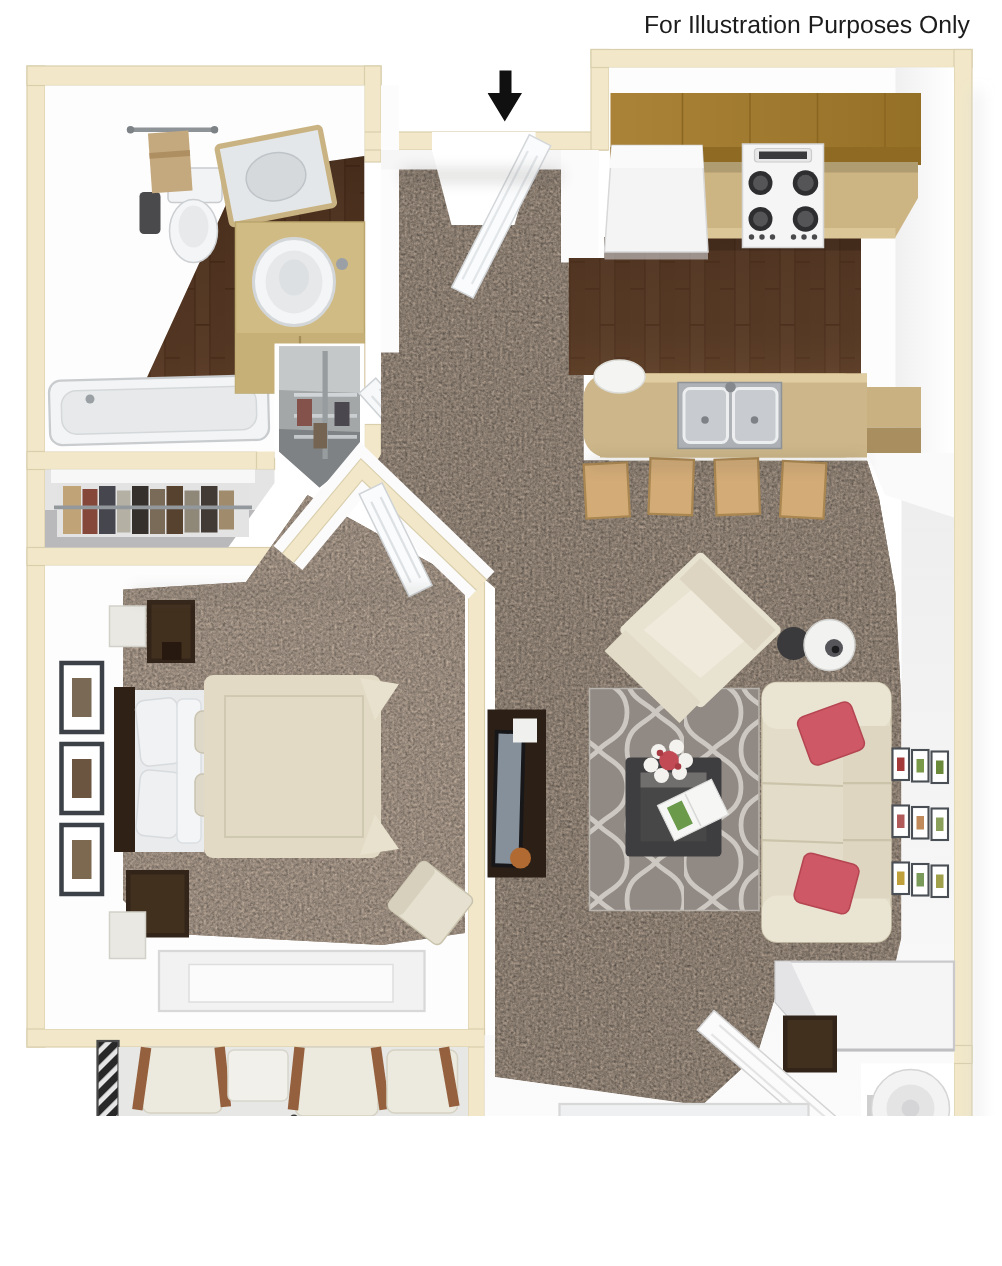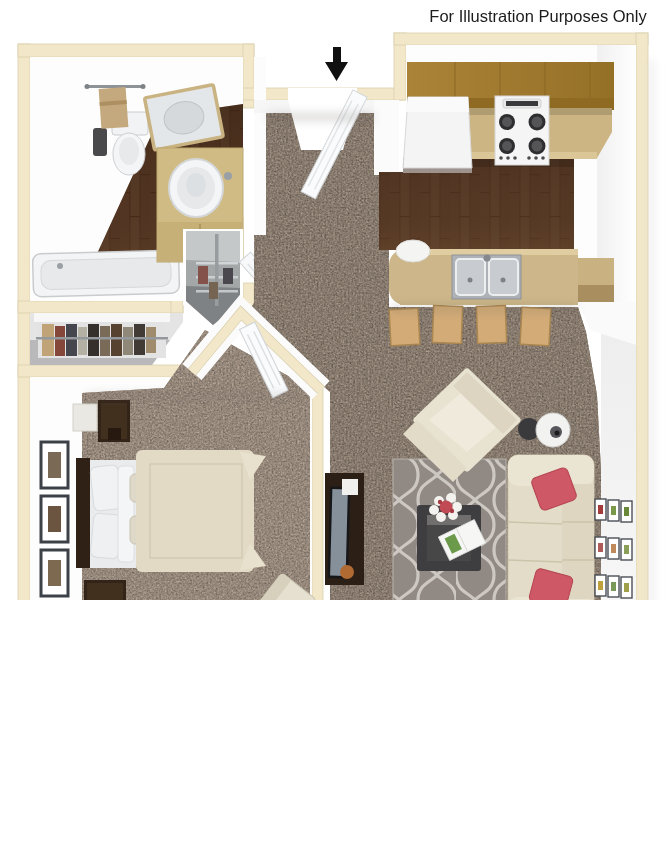--- a/index.html
+++ b/index.html
@@ -1,16 +1,16 @@
 <!DOCTYPE html>
 <html><head>
 <meta charset="utf-8">
 <style>
 html,body{margin:0;padding:0;background:#ffffff;}
-#page{width:668px;height:600px;position:relative;font-family:"Liberation Sans",sans-serif;}
+#page{width:668px;height:744px;position:relative;font-family:"Liberation Sans",sans-serif;}
 </style>
 </head>
 <body>
 <div id="page">
 <svg width="668" height="844" viewBox="0 0 668 844" xmlns="http://www.w3.org/2000/svg">
 <defs>
 <filter id="grain" x="-5%" y="-5%" width="110%" height="110%" color-interpolation-filters="sRGB">
 <feTurbulence type="fractalNoise" baseFrequency="0.7" numOctaves="3" stitchTiles="stitch"></feTurbulence>
 <feColorMatrix type="matrix" values="0 0 0 0 0  0 0 0 0 0  0 0 0 0 0  1.1 1.1 1.1 0 0"></feColorMatrix>
 </filter>

